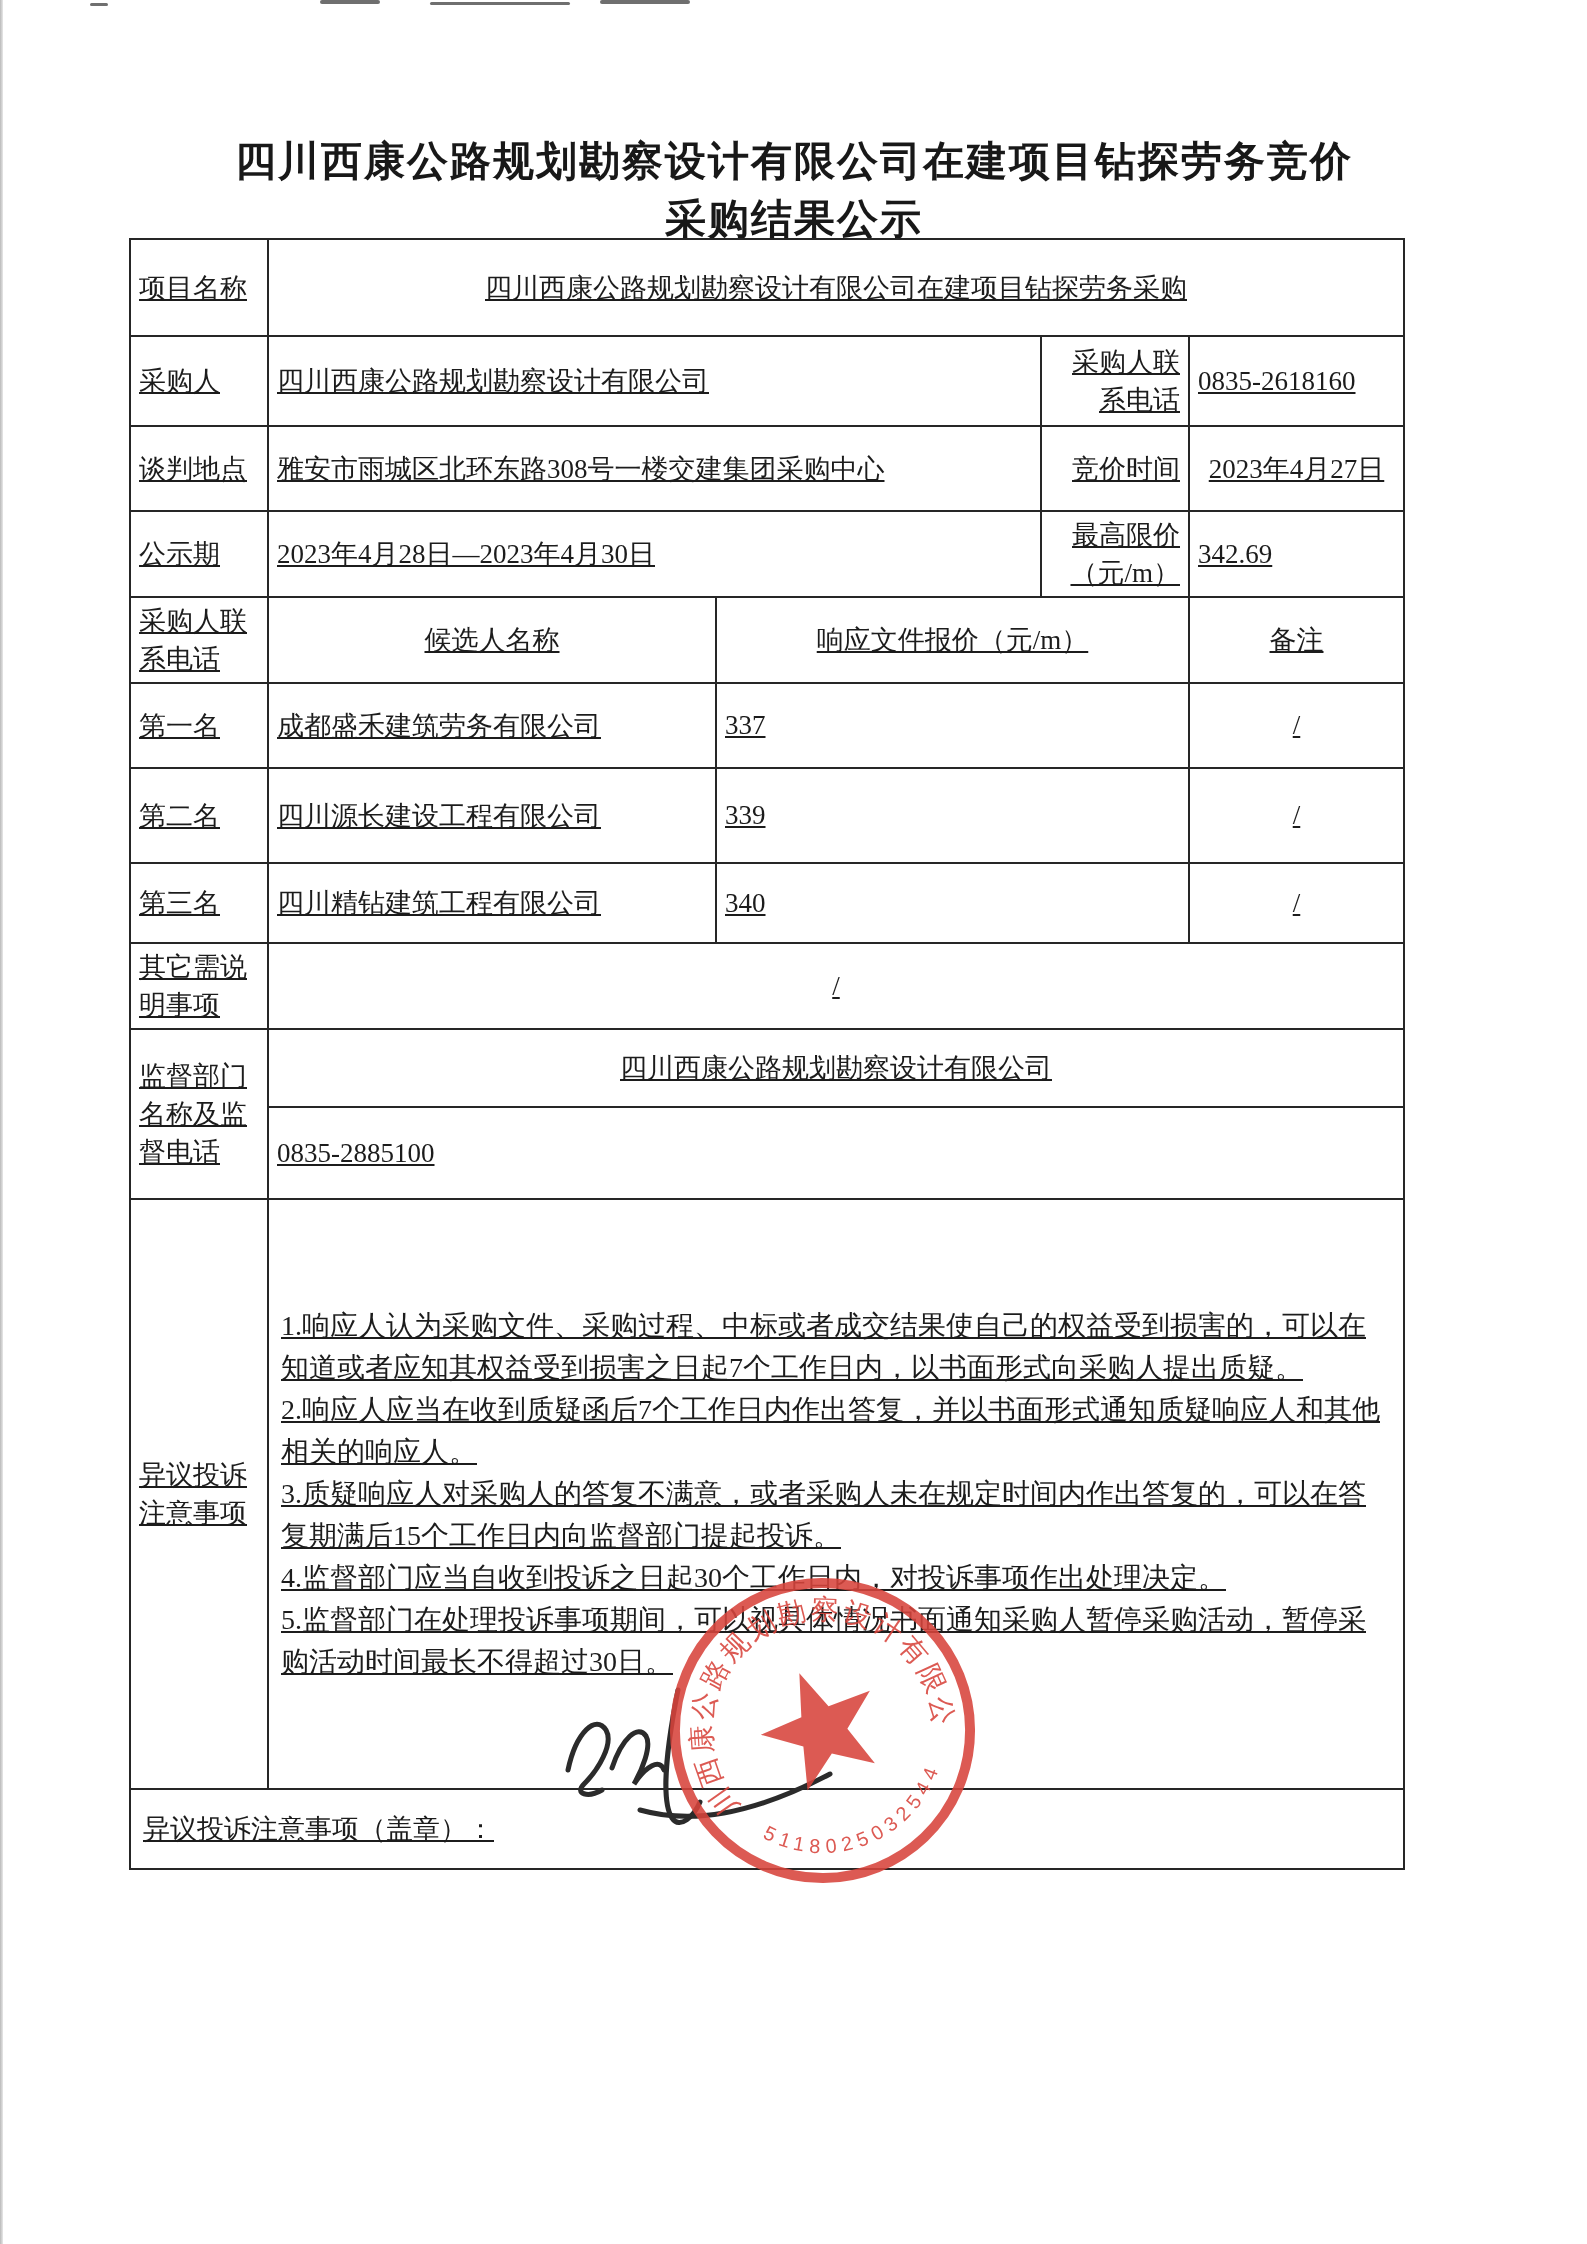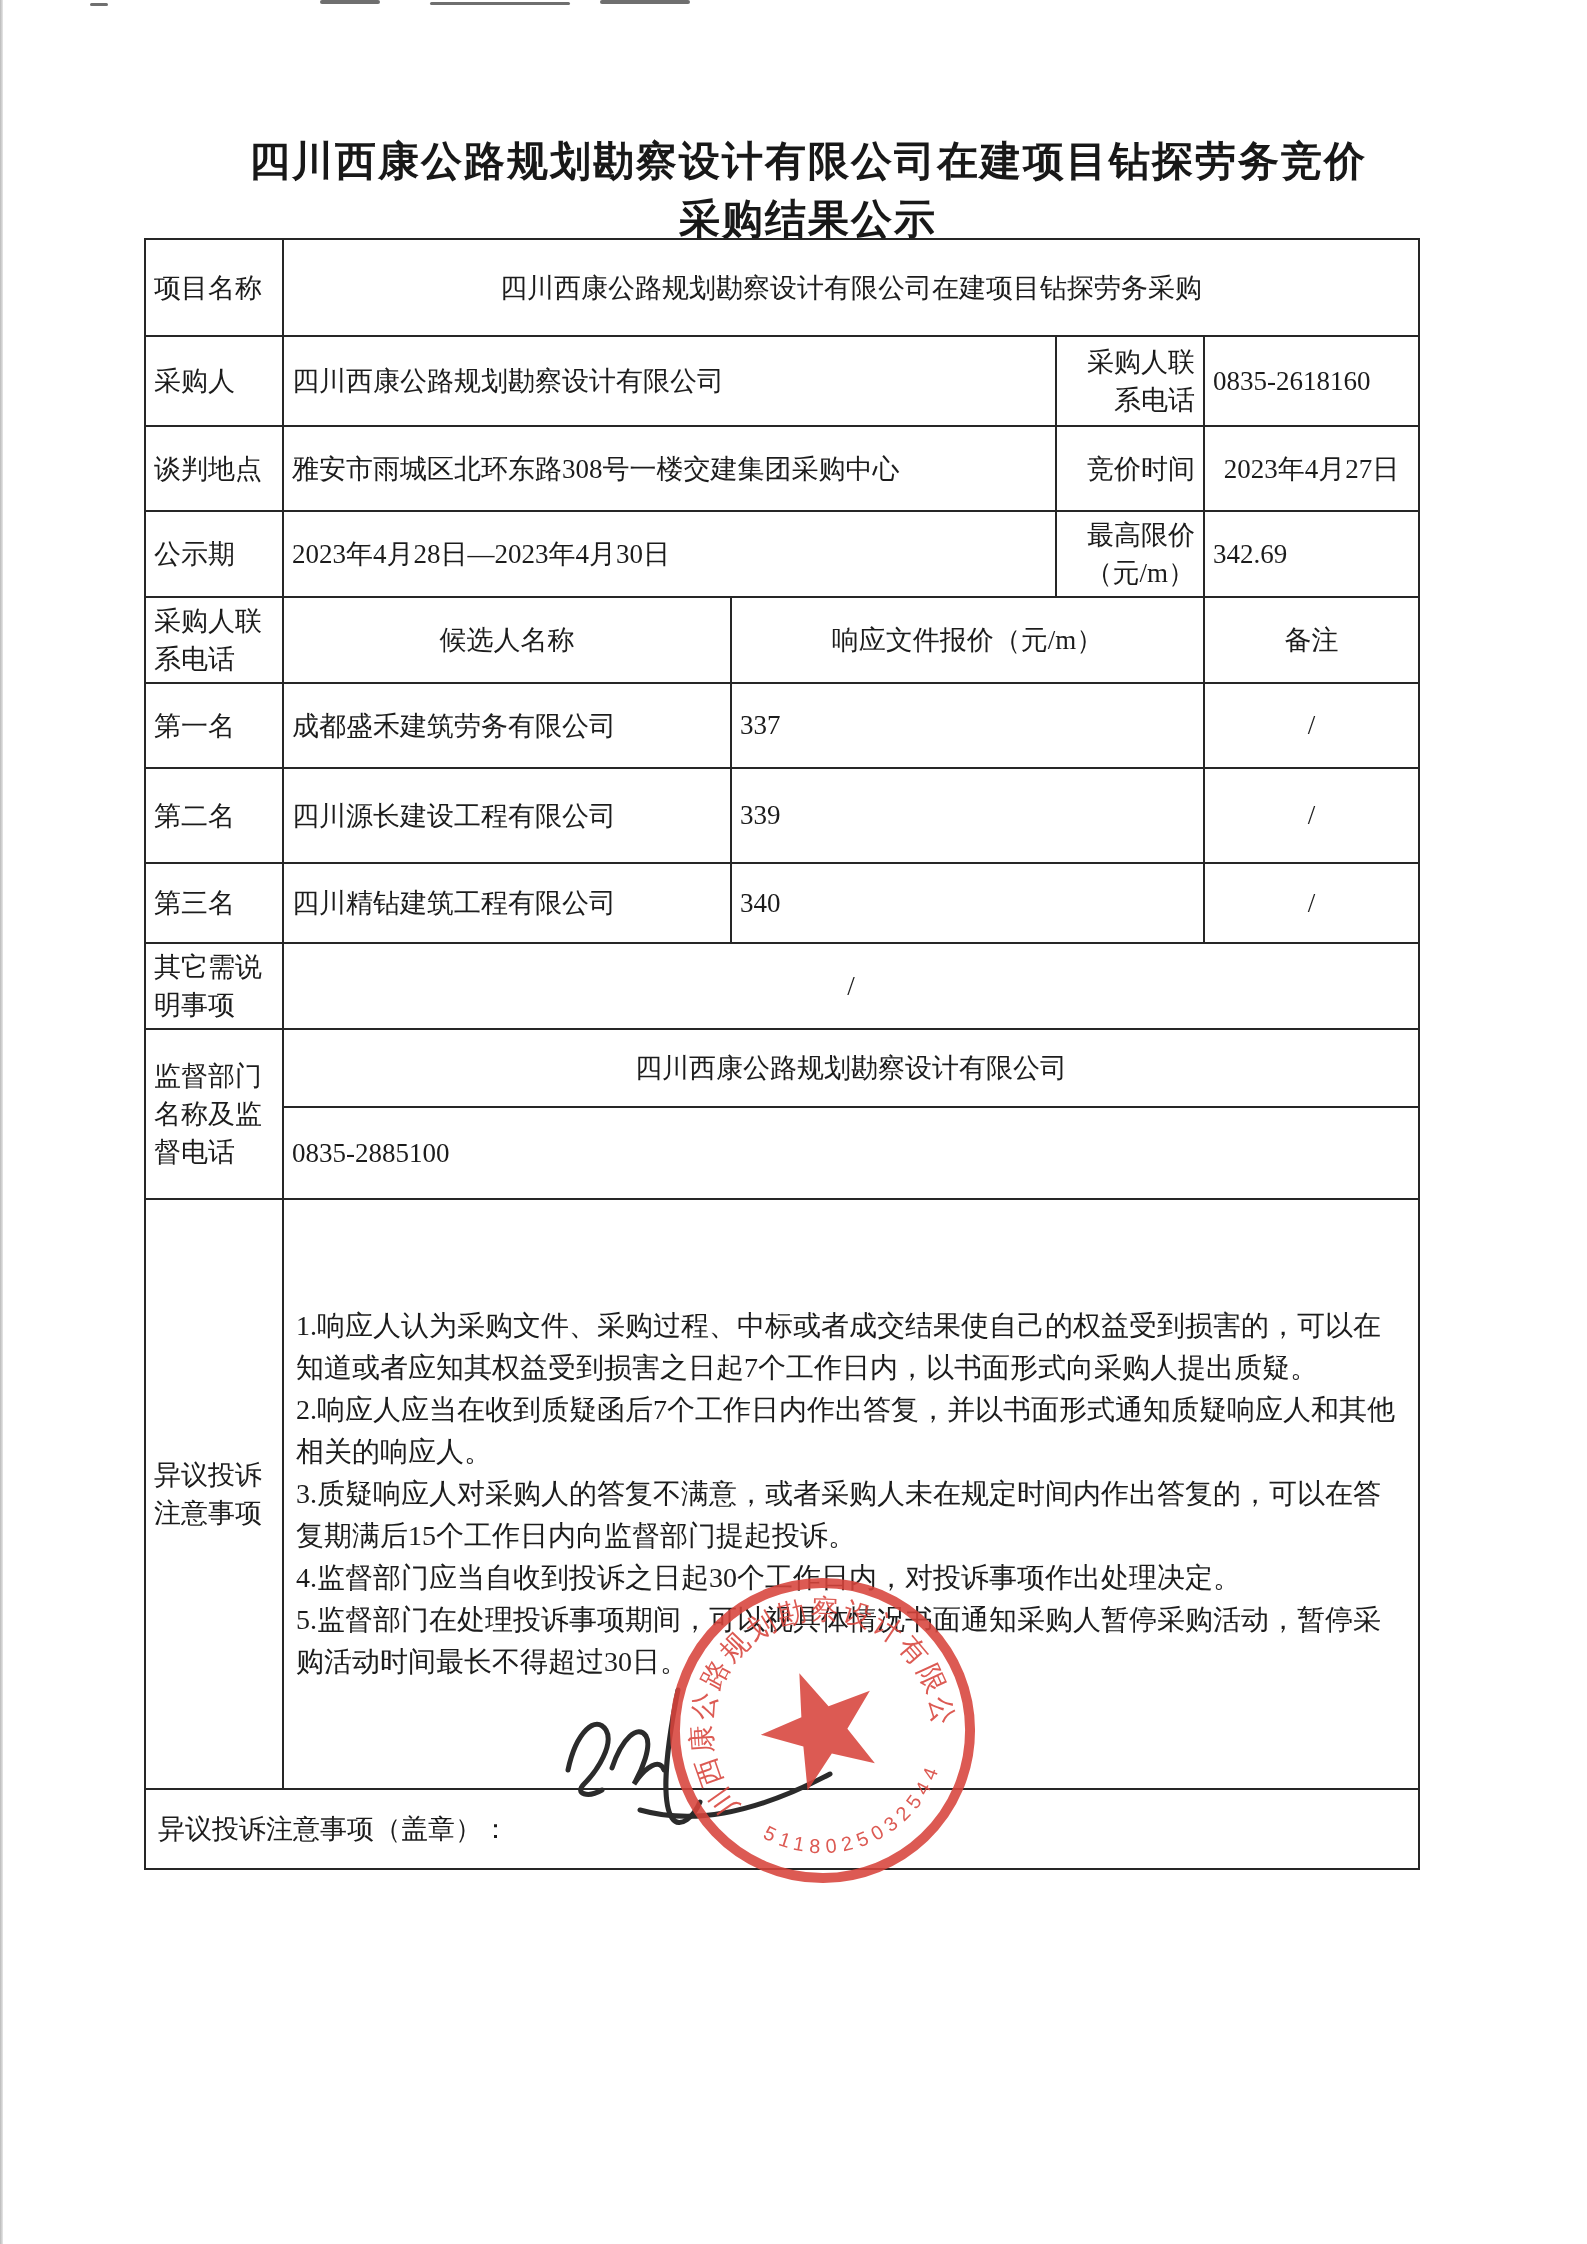--- a/index.html
+++ b/index.html
@@ -14,35 +14,36 @@
   .page{position:absolute;inset:0;}
   
   .scan-edge{position:absolute;left:0;top:0;width:3px;height:2244px;background:linear-gradient(to right,#b9b9b9,#e8e8e8);}
   .scan-mark{position:absolute;background:#6f6f6f;border-radius:2px;}
   .m1{left:320px;top:0;width:60px;height:4px;}
   .m2{left:430px;top:2px;width:140px;height:3px;}
   .m3{left:600px;top:0;width:90px;height:4px;}
   .m4{left:90px;top:3px;width:18px;height:3px;}
 
   .title{
-    position:absolute;left:108px;top:132px;width:1400px;
+    position:absolute;left:94px;top:132px;width:1400px;
     text-align:center;
     font-family:"Liberation Sans", sans-serif;
     font-weight:bold;
     font-size:41px;
     line-height:58px;
     letter-spacing:2px;
     color:#181818;
   }
 
   table.doc{
-    position:absolute;left:144px;top:238px;
+    position:absolute;left:129px;top:238px;
     width:1274px;
     border-collapse:collapse;
     table-layout:fixed;
+    text-decoration:underline;
   }
   table.doc td{
     border:2.5px solid #262626;
     font-size:27px;
     padding:4px 8px;
     vertical-align:middle;
     word-break:break-all;
   }
   td.lab{text-align:left;line-height:38px;}
   td.ctr{text-align:center;}

